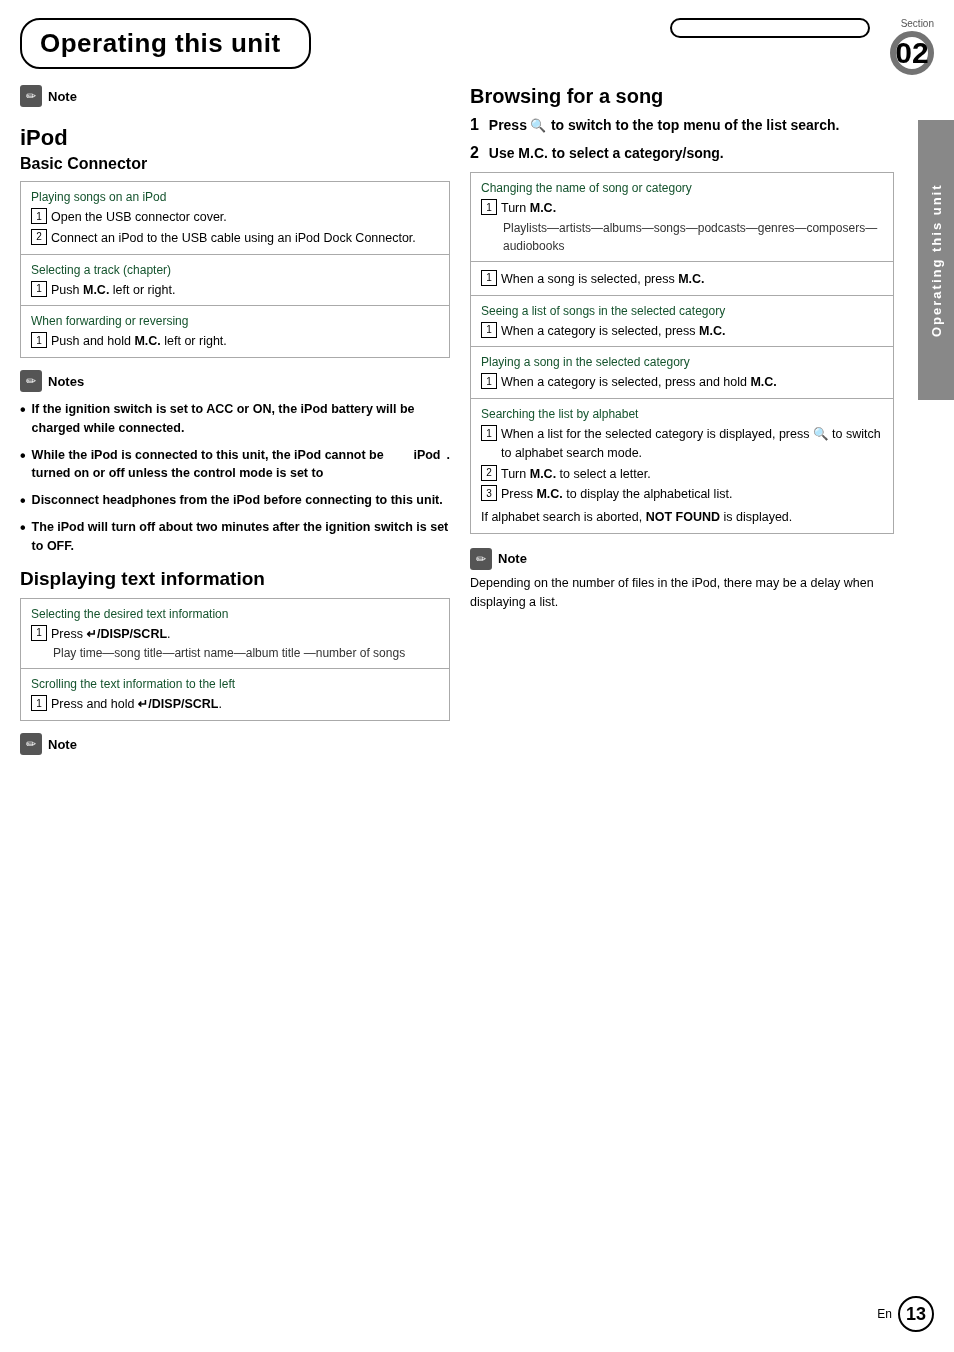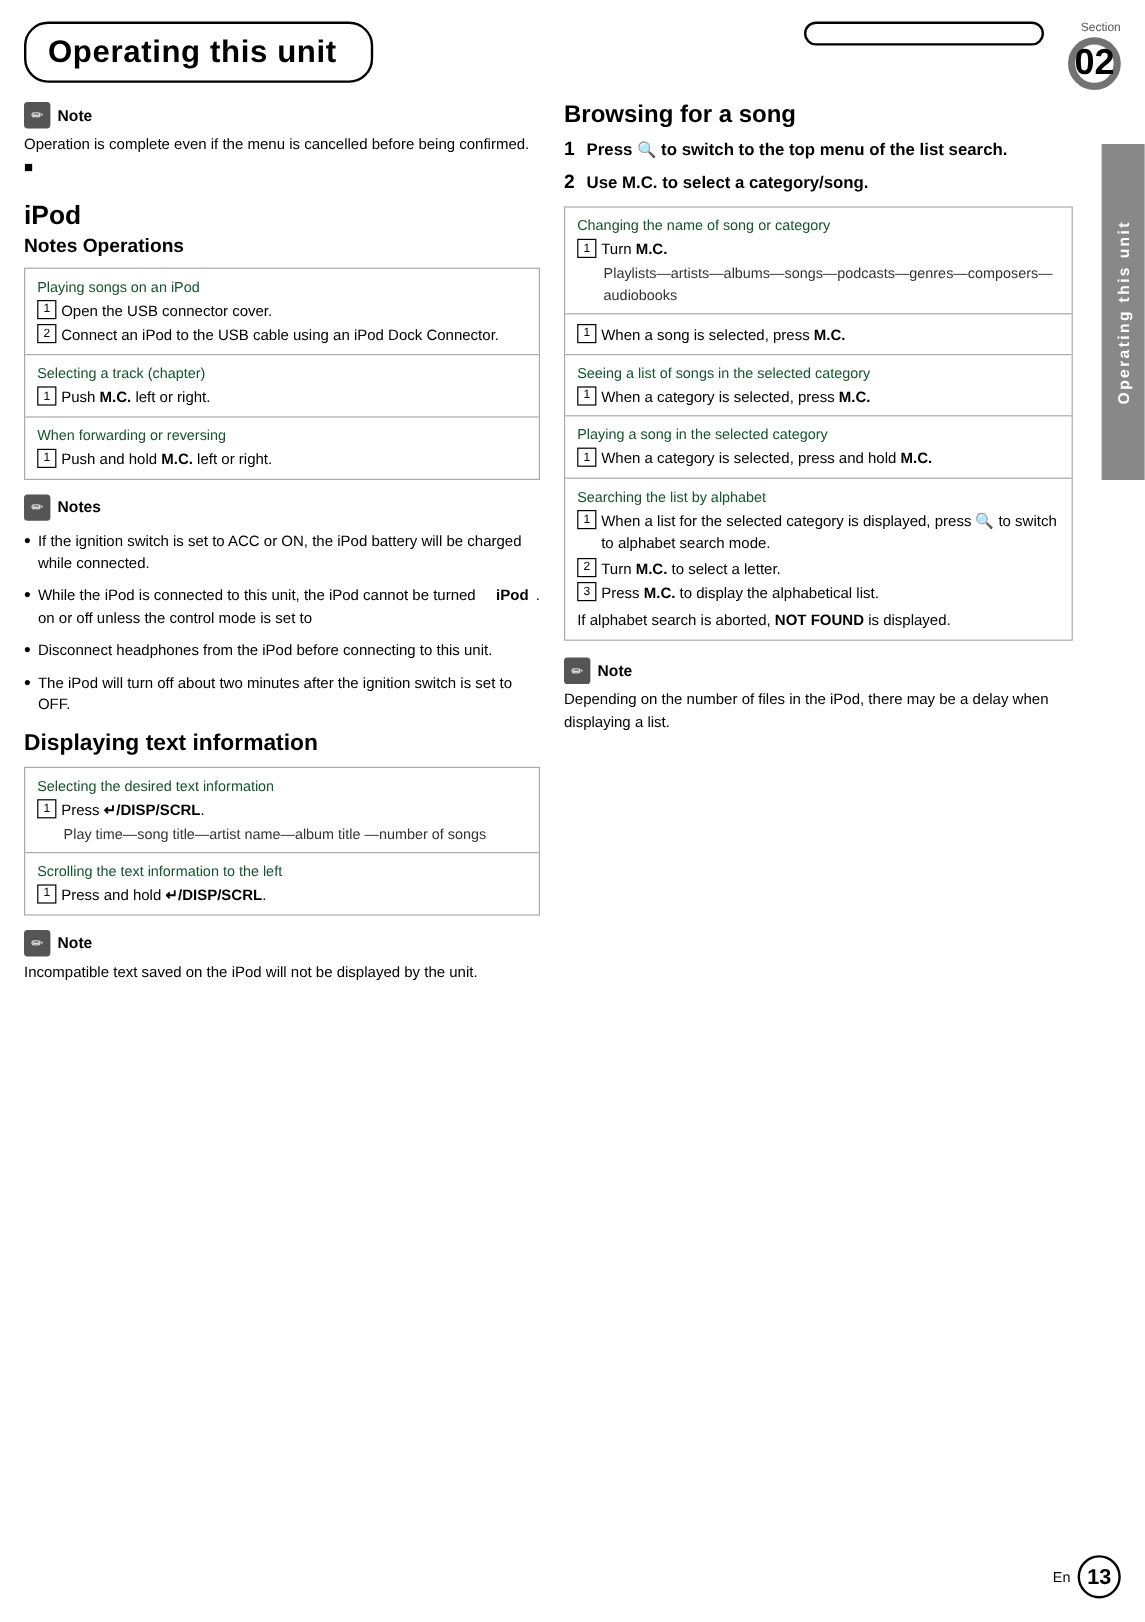--- a/index.html
+++ b/index.html
@@ -198,20 +198,21 @@
       margin: 8px 0 12px 0;
     }
 
     .bullet-list li {
       display: flex;
       align-items: flex-start;
       gap: 6px;
       margin-bottom: 8px;
       font-size: 12.5px;
       line-height: 1.5;
+      font-weight: bold;
     }
 
     .bullet-list li::before {
       content: "•";
       font-size: 16px;
       line-height: 1.2;
       flex-shrink: 0;
     }
 
     
@@ -296,29 +297,25 @@
 
   <div class="content">
 
     <div class="left-col">
 
       <div style="margin-bottom:18px;">
         <div class="note-header">
           <div class="pencil-icon">✏</div>
           <strong>Note</strong>
         </div>
-        <div class="note-content">
-          <span>Operation is complete even if the menu is cancelled before being confirmed.</span>
-          <span> ■</span>
-        </div>
       </div>
 
       <div class="section-title">iPod</div>
 
-      <div class="subsection-title">Notes Operations</div>
+      <div class="subsection-title">Basic Connector</div>
 
       <div class="info-table">
 
         <div class="info-row">
           <div class="info-row-title">Playing songs on an iPod</div>
           <div class="step-line">
             <span class="step-num">1</span>
             <span>Open the USB connector cover.</span>
           </div>
           <div class="step-line">
@@ -374,21 +371,20 @@
             <span>Press and hold <strong>↵/DISP/SCRL</strong>.</span>
           </div>
         </div>
       </div>
 
       <div style="margin-top:8px;">
         <div class="note-header">
           <div class="pencil-icon">✏</div>
           <strong>Note</strong>
         </div>
-        <div class="note-content">Incompatible text saved on the iPod will not be displayed by the unit.</div>
       </div>
 
     </div>
 
     <div class="right-col">
 
       <div class="subsection-title" style="font-size:20px;margin-top:0;">Browsing for a song</div>
 
       <div class="step-section" style="margin-bottom:10px;">
         <div class="step-heading">

